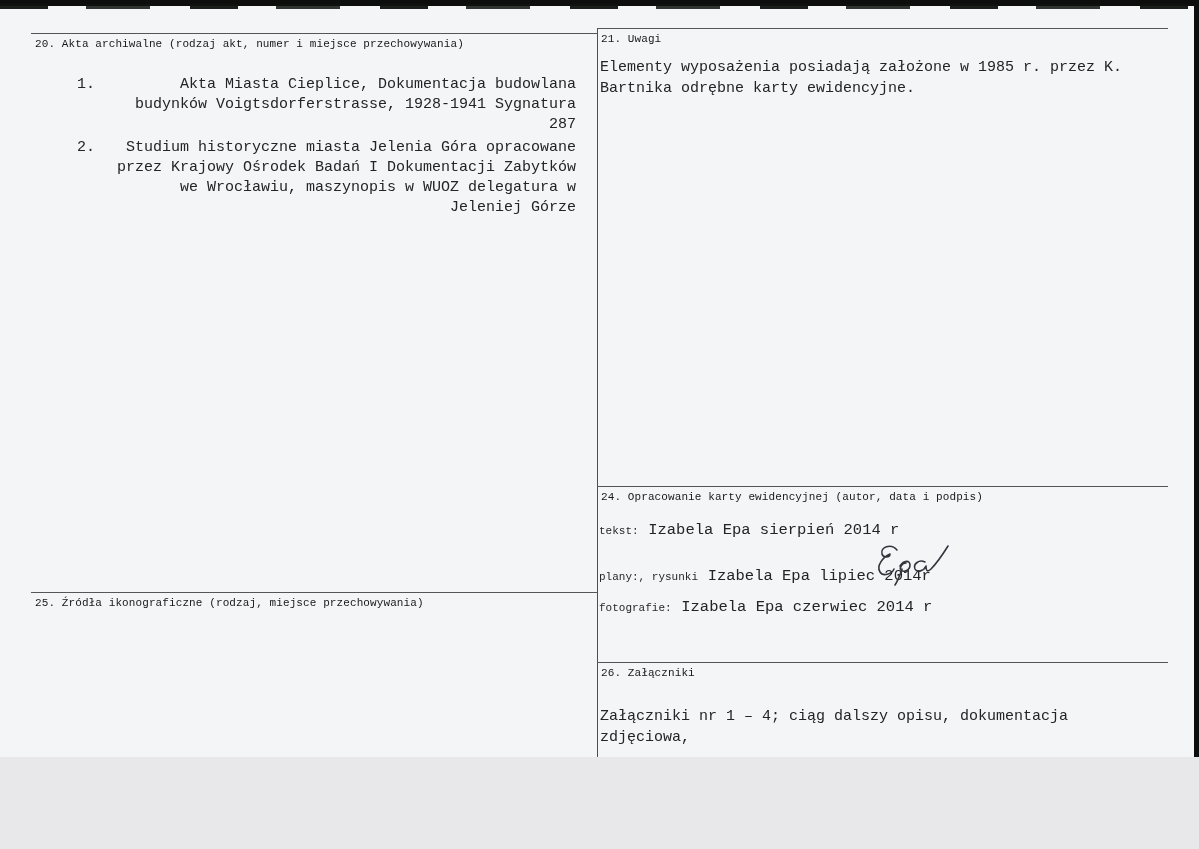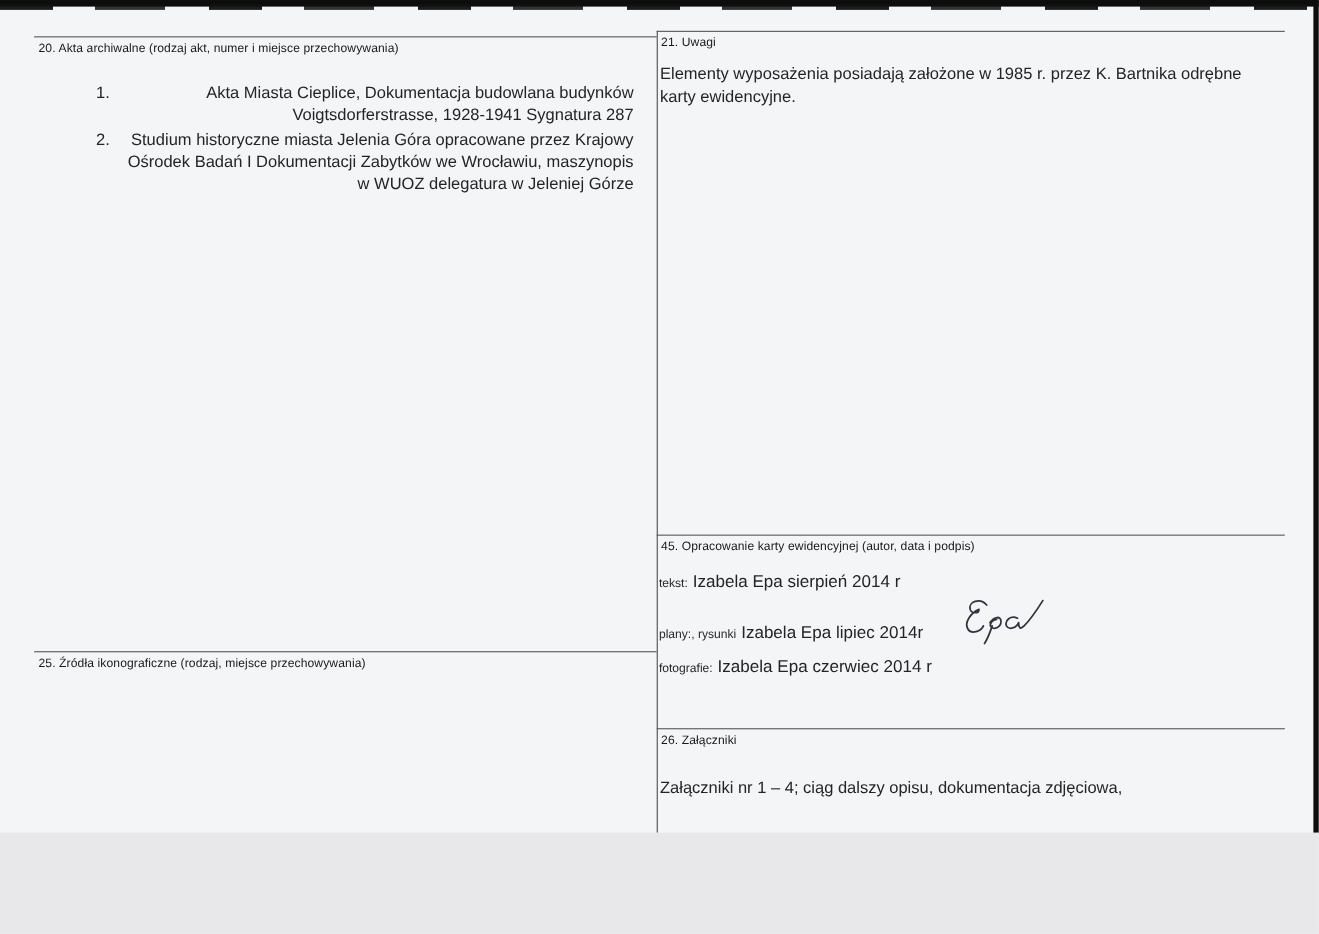--- a/index.html
+++ b/index.html
@@ -1,21 +1,21 @@
 <!DOCTYPE html>
 <html><head>
 <meta charset="utf-8">
 <style>
   html, body { margin: 0; padding: 0; background: #e8e8ea; }
   .scan {
     position: relative;
     width: 1199px;
     height: 757px;
     background: #f4f5f7;
-    font-family: Liberation Sans, sans-serif;
+    font-family: Liberation Mono, monospace;
     color: #1f1f1f;
     overflow: hidden;
   }
   
   .edge { position: absolute; background: #0d0d0d; }
   .edge-top { left: 0; top: 0; width: 1199px; height: 6px; }
   .edge-top-jag {
     position: absolute; left: 0; top: 4px; width: 1199px; height: 5px;
     background: repeating-linear-gradient(90deg,
       rgba(15,18,14,.95) 0px, rgba(15,18,14,.95) 48px,
@@ -115,21 +115,21 @@
     <div class="sec-header">25. Źródła ikonograficzne (rodzaj, miejsce przechowywania)</div>
   </div>
 
   <div class="sec col-right s21">
     <div class="sec-header">21. Uwagi</div>
     <div class="body-text">Elementy wyposażenia posiadają założone w 1985 r. przez K. Bartnika odrębne karty ewidencyjne.</div>
   </div>
 
 
   <div class="sec col-right s24">
-    <div class="sec-header">45. Opracowanie karty ewidencyjnej (autor, data i podpis)</div>
+    <div class="sec-header">24. Opracowanie karty ewidencyjnej (autor, data i podpis)</div>
 
     <div class="credit-row row-tekst">
       <span class="credit-label">tekst:</span>
       <span class="credit-value">Izabela Epa sierpień 2014 r</span>
     </div>
     <div class="credit-row row-plany">
       <span class="credit-label">plany:, rysunki</span>
       <span class="credit-value">Izabela Epa lipiec 2014r</span>
     </div>
     <div class="credit-row row-foto">

